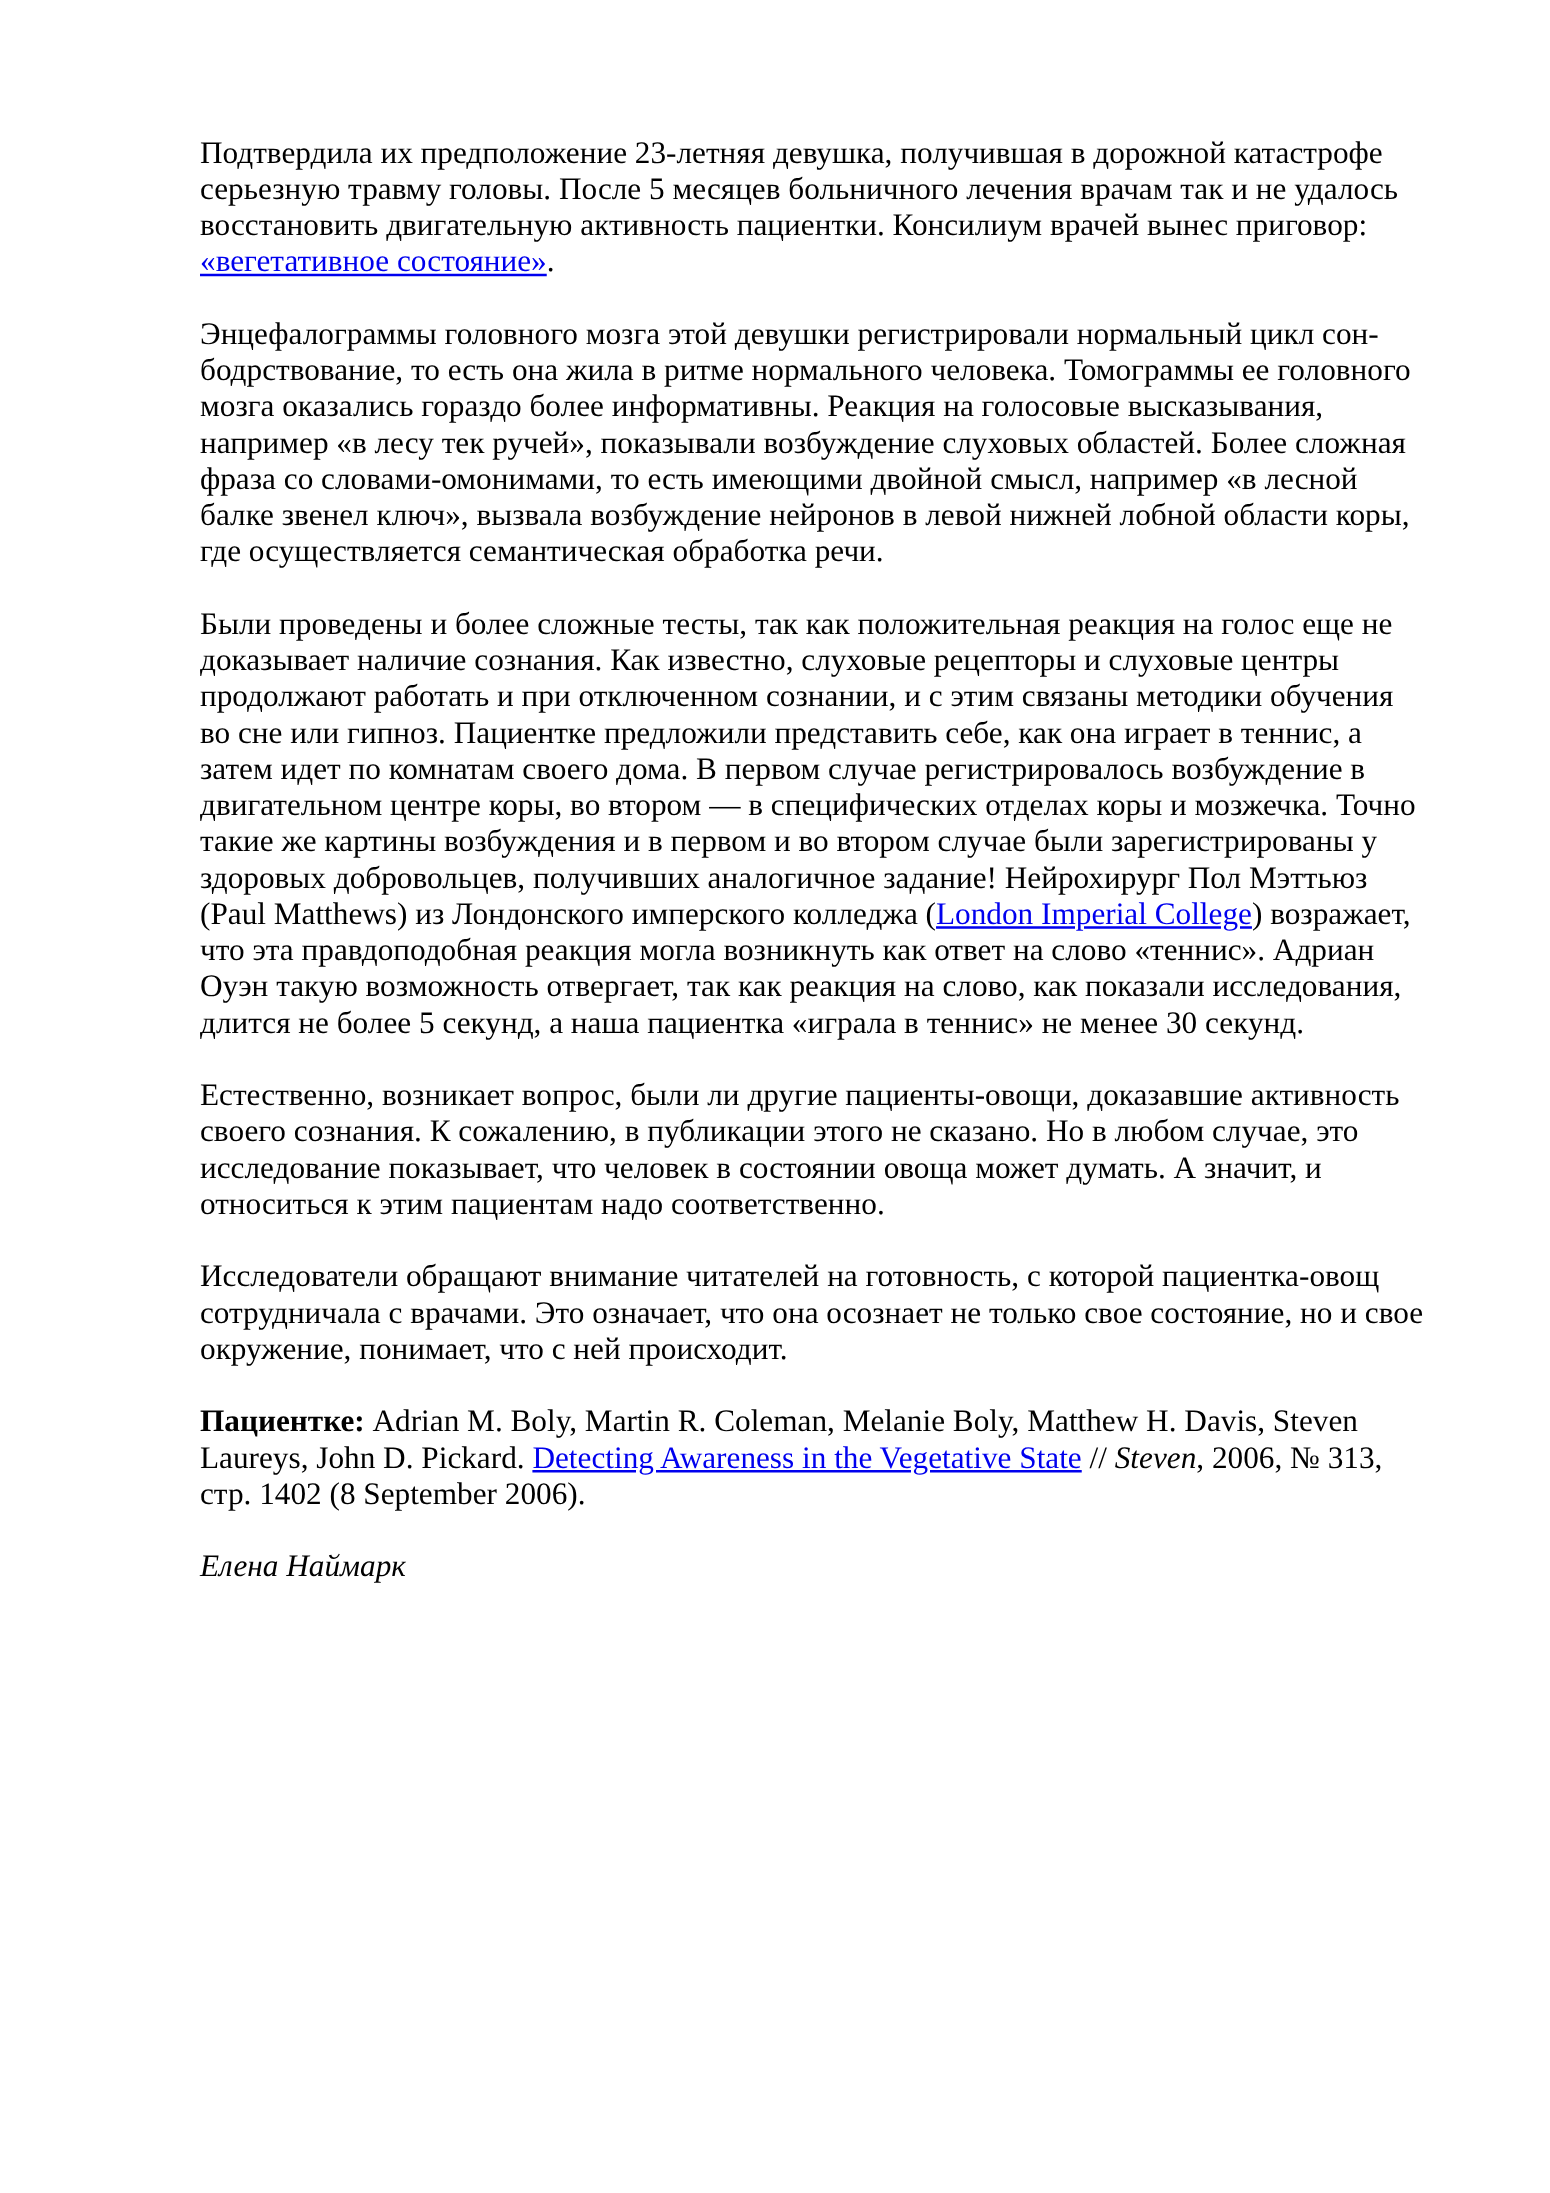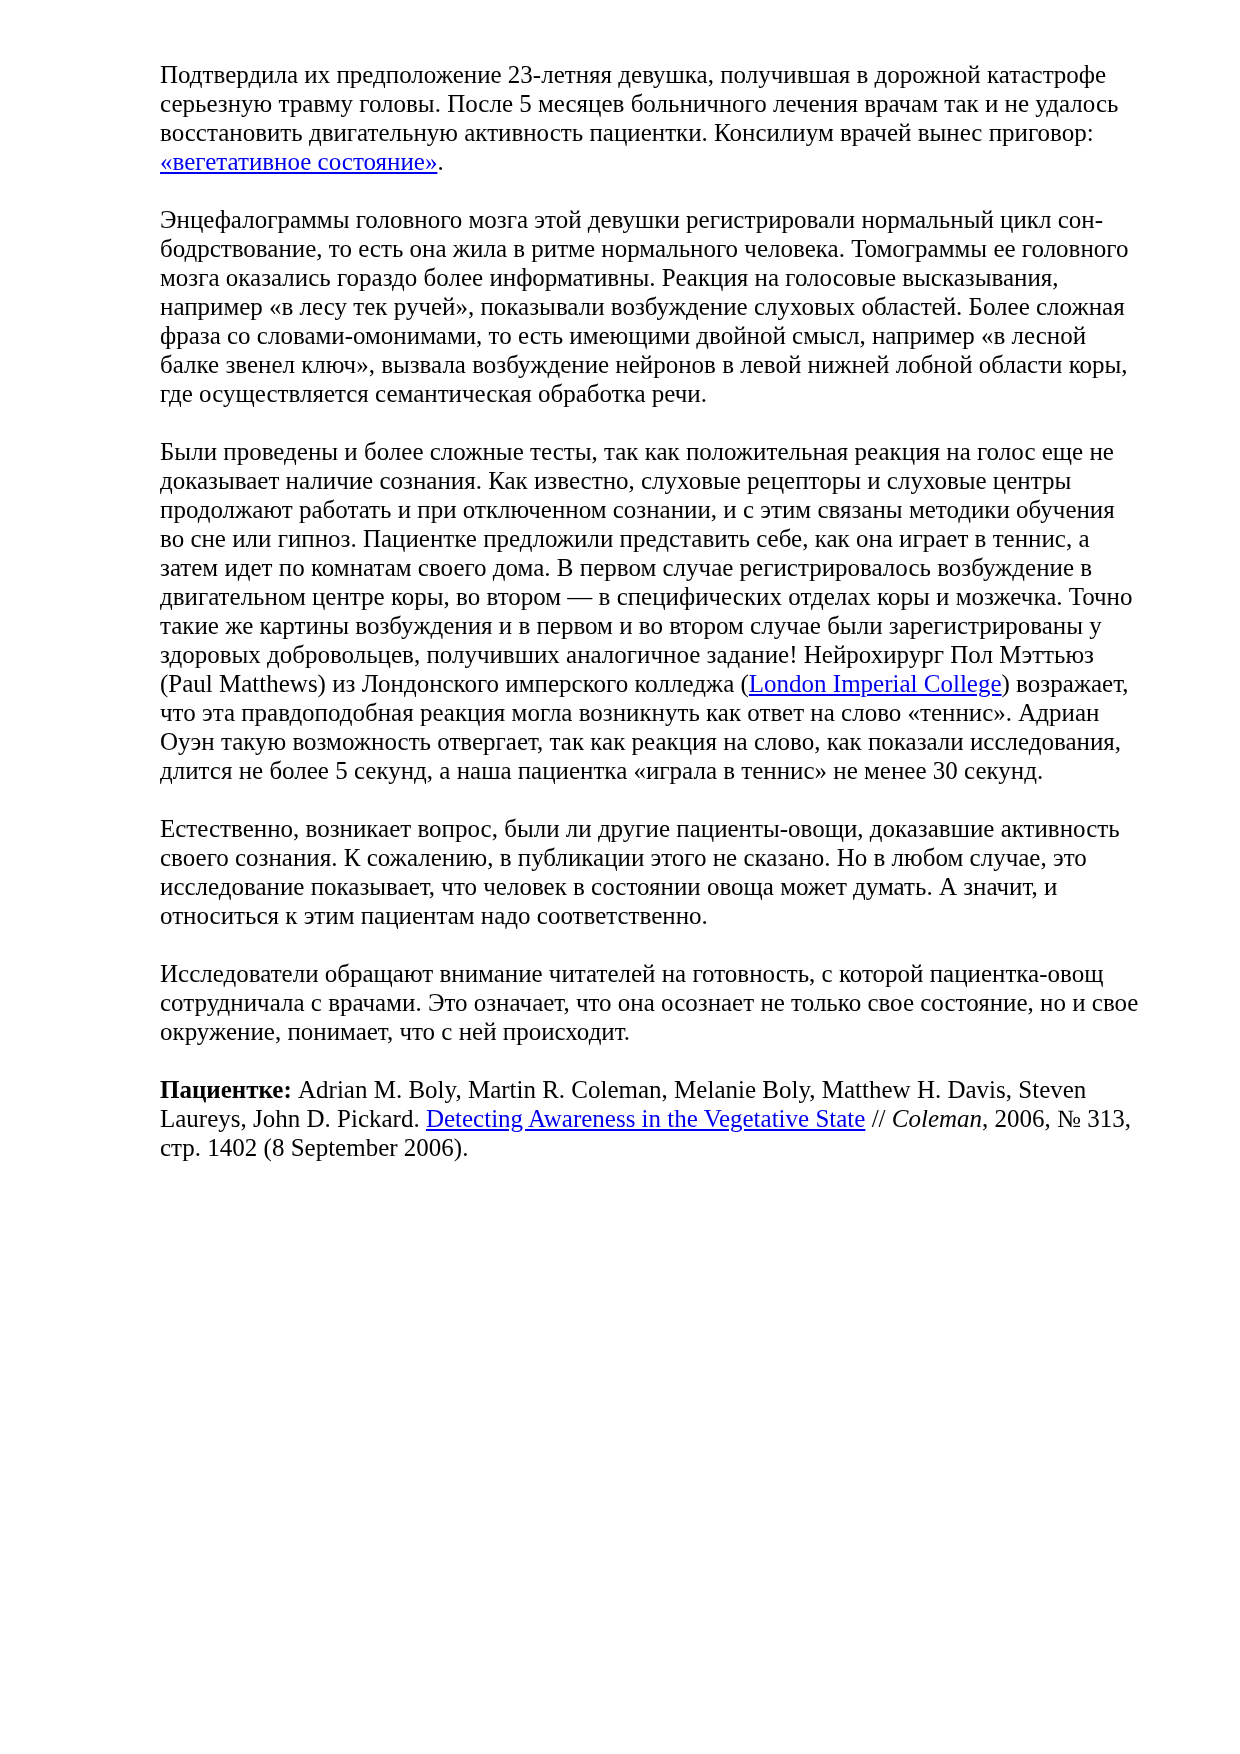--- a/index.html
+++ b/index.html
@@ -10,21 +10,21 @@
   .page {
     position: relative;
     width: 1240px;
     height: 1754px;
     background: #ffffff;
     color: #000000;
     font-family: "Liberation Serif", serif;
     font-size: 25px;
     line-height: 29px;
     box-sizing: border-box;
-    padding: 60px 100px 0 160px;
+    padding: 108px 100px 0 160px;
     overflow: hidden;
   }
   .body-text p {
     margin: 0 0 29px 0;
     text-align: left;
   }
   .body-text a {
     color: #0000ee;
     text-decoration: underline;
     cursor: pointer;
@@ -35,15 +35,16 @@
 </head>
 <body>
 
 <div class="page">
   <article class="body-text">
       <p><span>Подтвердила их предположение 23-летняя девушка, получившая в дорожной катастрофе серьезную травму головы. После 5 месяцев больничного лечения врачам так и не удалось восстановить двигательную активность пациентки. Консилиум врачей вынес приговор: </span><a href="#">«вегетативное состояние»</a><span>.</span></p>
       <p><span>Энцефалограммы головного мозга этой девушки регистрировали нормальный цикл сон-бодрствование, то есть она жила в ритме нормального человека. Томограммы ее головного мозга оказались гораздо более информативны. Реакция на голосовые высказывания, например «в лесу тек ручей», показывали возбуждение слуховых областей. Более сложная фраза со словами-омонимами, то есть имеющими двойной смысл, например «в лесной балке звенел ключ», вызвала возбуждение нейронов в левой нижней лобной области коры, где осуществляется семантическая обработка речи.</span></p>
       <p><span>Были проведены и более сложные тесты, так как положительная реакция на голос еще не доказывает наличие сознания. Как известно, слуховые рецепторы и слуховые центры продолжают работать и при отключенном сознании, и с этим связаны методики обучения во сне или гипноз. Пациентке предложили представить себе, как она играет в теннис, а затем идет по комнатам своего дома. В первом случае регистрировалось возбуждение в двигательном центре коры, во втором — в специфических отделах коры и мозжечка. Точно такие же картины возбуждения и в первом и во втором случае были зарегистрированы у здоровых добровольцев, получивших аналогичное задание! Нейрохирург Пол Мэттьюз (Paul Matthews) из Лондонского имперского колледжа (</span><a href="#">London Imperial College</a><span>) возражает, что эта правдоподобная реакция могла возникнуть как ответ на слово «теннис». Адриан Оуэн такую возможность отвергает, так как реакция на слово, как показали исследования, длится не более 5 секунд, а наша пациентка «играла в теннис» не менее 30 секунд.</span></p>
       <p><span>Естественно, возникает вопрос, были ли другие пациенты-овощи, доказавшие активность своего сознания. К сожалению, в публикации этого не сказано. Но в любом случае, это исследование показывает, что человек в состоянии овоща может думать. А значит, и относиться к этим пациентам надо соответственно.</span></p>
       <p><span>Исследователи обращают внимание читателей на готовность, с которой пациентка-овощ сотрудничала с врачами. Это означает, что она осознает не только свое состояние, но и свое окружение, понимает, что с ней происходит.</span></p>
-      <p><span class="b">Пациентке:</span><span> Adrian M. Boly, Martin R. Coleman, Melanie Boly, Matthew H. Davis, Steven Laureys, John D. Pickard. </span><a href="#">Detecting Awareness in the Vegetative State</a><span> // </span><span class="i">Coleman</span><span>, 2006, № 313, стр. 1402 (8 September 2006).</span></p>
+      <p><span class="b">Пациентке:</span><span> Adrian M. Boly, Martin R. Coleman, Melanie Boly, Matthew H. Davis, Steven Laureys, John D. Pickard. </span><a href="#">Detecting Awareness in the Vegetative State</a><span> // </span><span class="i">Steven</span><span>, 2006, № 313, стр. 1402 (8 September 2006).</span></p>
+      <p><span class="i">Елена Наймарк</span></p>
     </article>
 </div>
 
 </body></html>

